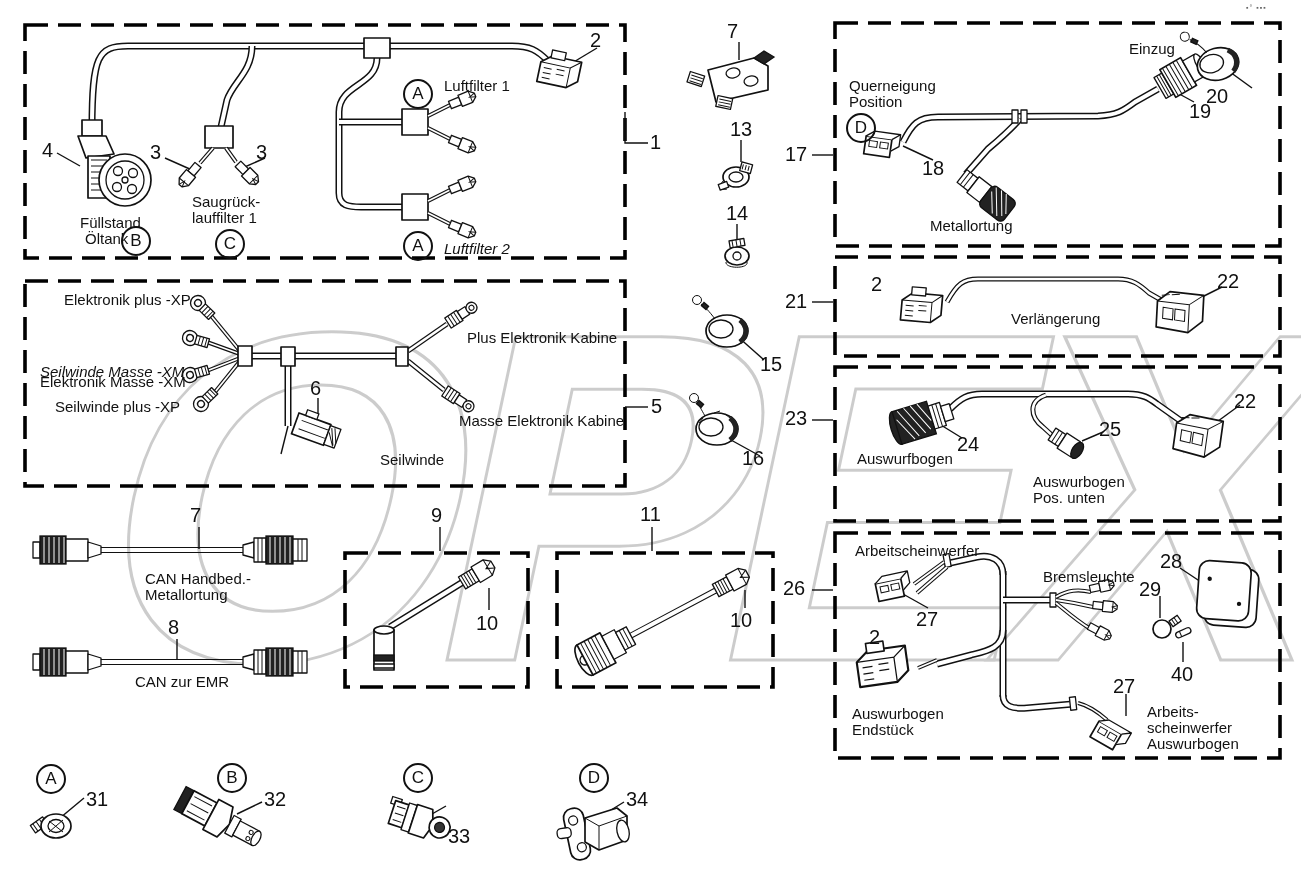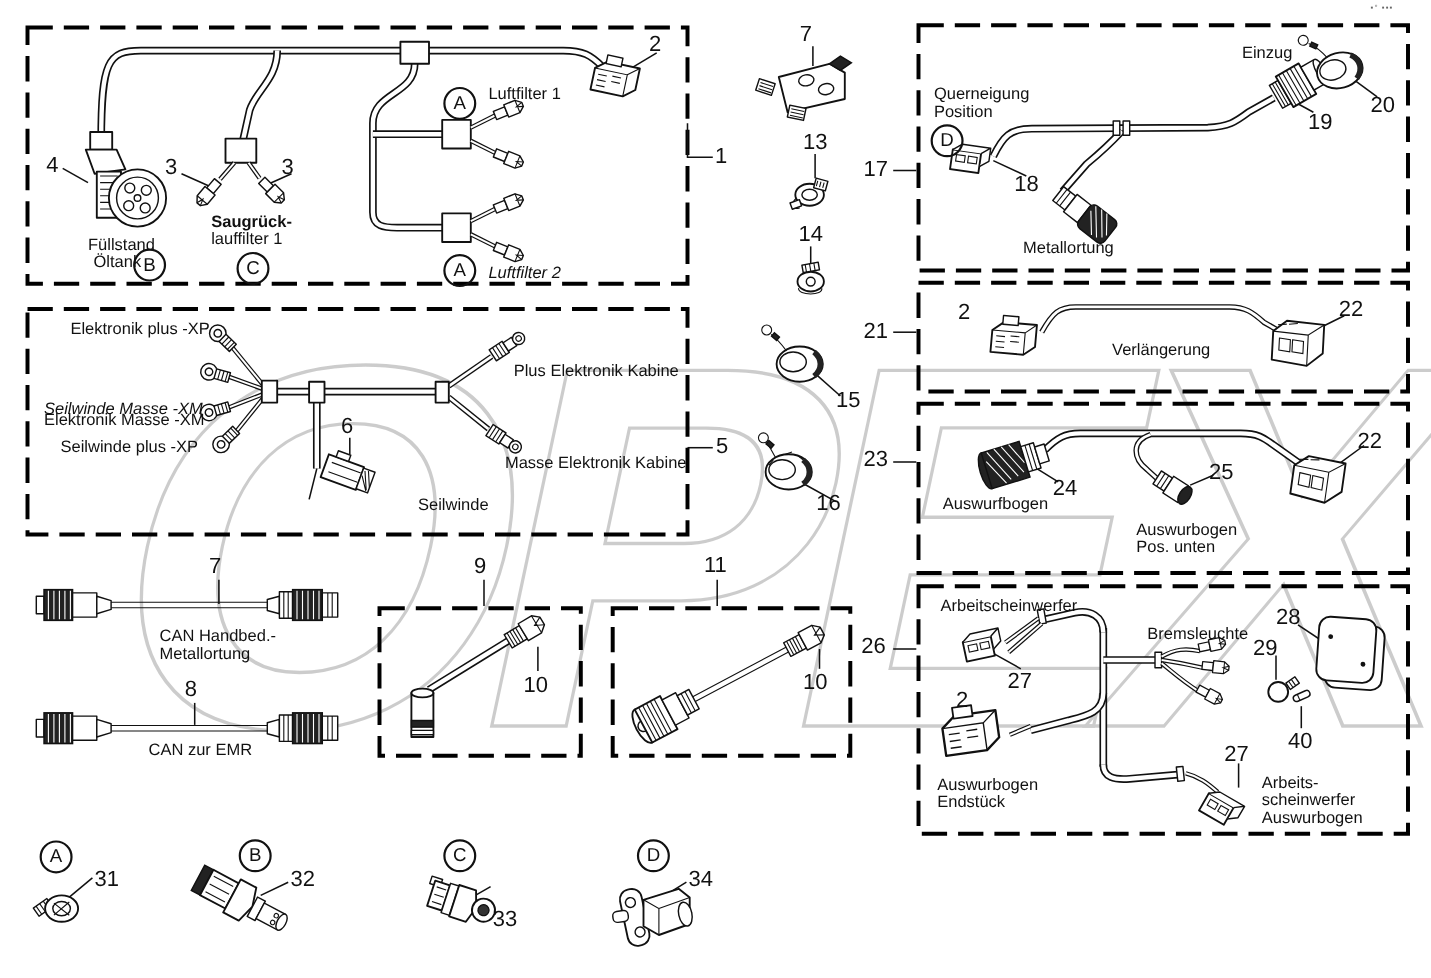--- a/index.html
+++ b/index.html
@@ -507,21 +507,21 @@
 <div class="num" style="left:640px;top:504px;">11</div>
 <div class="num" style="left:730px;top:610px;">10</div>
 <div class="num" style="left:727px;top:21px;">7</div>
 <div class="num" style="left:730px;top:119px;">13</div>
 <div class="num" style="left:726px;top:203px;">14</div>
 <div class="num" style="left:760px;top:354px;">15</div>
 <div class="num" style="left:742px;top:448px;">16</div>
 <div class="num" style="left:785px;top:144px;">17</div>
 <div class="num" style="left:922px;top:158px;">18</div>
 <div class="num" style="left:1189px;top:101px;">19</div>
-<div class="num" style="left:1246px;top:86px;">20</div>
+<div class="num" style="left:1206px;top:86px;">20</div>
 <div class="num" style="left:785px;top:291px;">21</div>
 <div class="num" style="left:871px;top:274px;">2</div>
 <div class="num" style="left:1217px;top:271px;">22</div>
 <div class="num" style="left:785px;top:408px;">23</div>
 <div class="num" style="left:957px;top:434px;">24</div>
 <div class="num" style="left:1099px;top:419px;">25</div>
 <div class="num" style="left:1234px;top:391px;">22</div>
 <div class="num" style="left:783px;top:578px;">26</div>
 <div class="num" style="left:916px;top:609px;">27</div>
 <div class="num" style="left:1160px;top:551px;">28</div>
@@ -531,21 +531,21 @@
 <div class="num" style="left:1113px;top:676px;">27</div>
 <div class="num" style="left:86px;top:789px;">31</div>
 <div class="num" style="left:264px;top:789px;">32</div>
 <div class="num" style="left:448px;top:826px;text-align:center;">33</div>
 <div class="num" style="left:626px;top:789px;">34</div>
 
 <div class="lbl" style="left:444px;top:78px;">Luftfilter 1</div>
 <div class="lbl" style="left:444px;top:241px;font-style:italic;">Luftfilter 2</div>
 <div class="lbl" style="left:80px;top:215px;">Füllstand</div>
 <div class="lbl" style="left:85px;top:231px;">Öltank</div>
-<div class="lbl" style="left:192px;top:194px;font-weight:bold;">Saugrück-</div>
+<div class="lbl" style="left:192px;top:194px;">Saugrück-</div>
 <div class="lbl" style="left:192px;top:210px;">lauffilter 1</div>
 <div class="lbl" style="left:64px;top:292px;">Elektronik plus -XP</div>
 <div class="lbl" style="left:40px;top:330px;margin-top:44px;">Elektronik Masse -XM</div>
 <div class="lbl" style="left:40px;top:364px;font-style:italic;">Seilwinde Masse -XM</div>
 <div class="lbl" style="left:55px;top:399px;">Seilwinde plus -XP</div>
 <div class="lbl" style="left:467px;top:330px;">Plus Elektronik Kabine</div>
 <div class="lbl" style="left:459px;top:413px;">Masse Elektronik Kabine</div>
 <div class="lbl" style="left:368px;top:452px;margin-left:12px;">Seilwinde</div>
 <div class="lbl" style="left:145px;top:571px;">CAN Handbed.-</div>
 <div class="lbl" style="left:145px;top:587px;">Metallortung</div>

